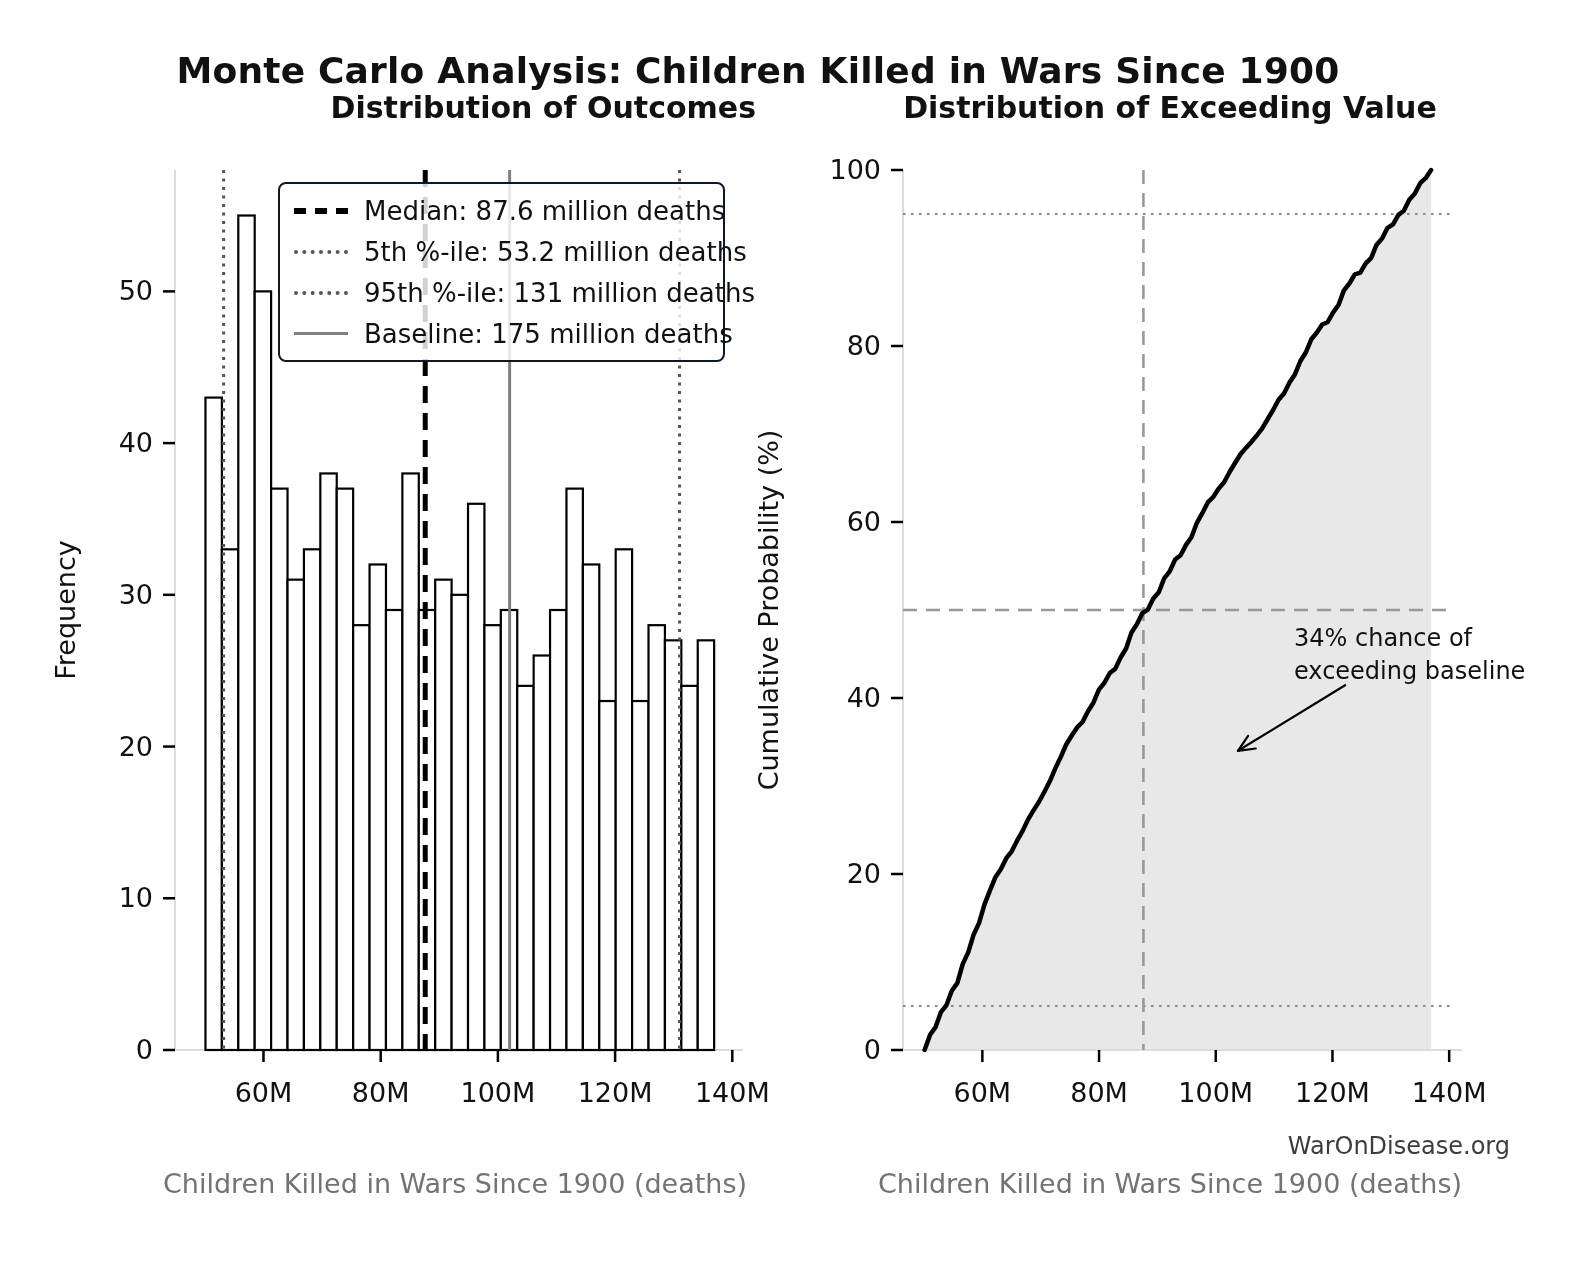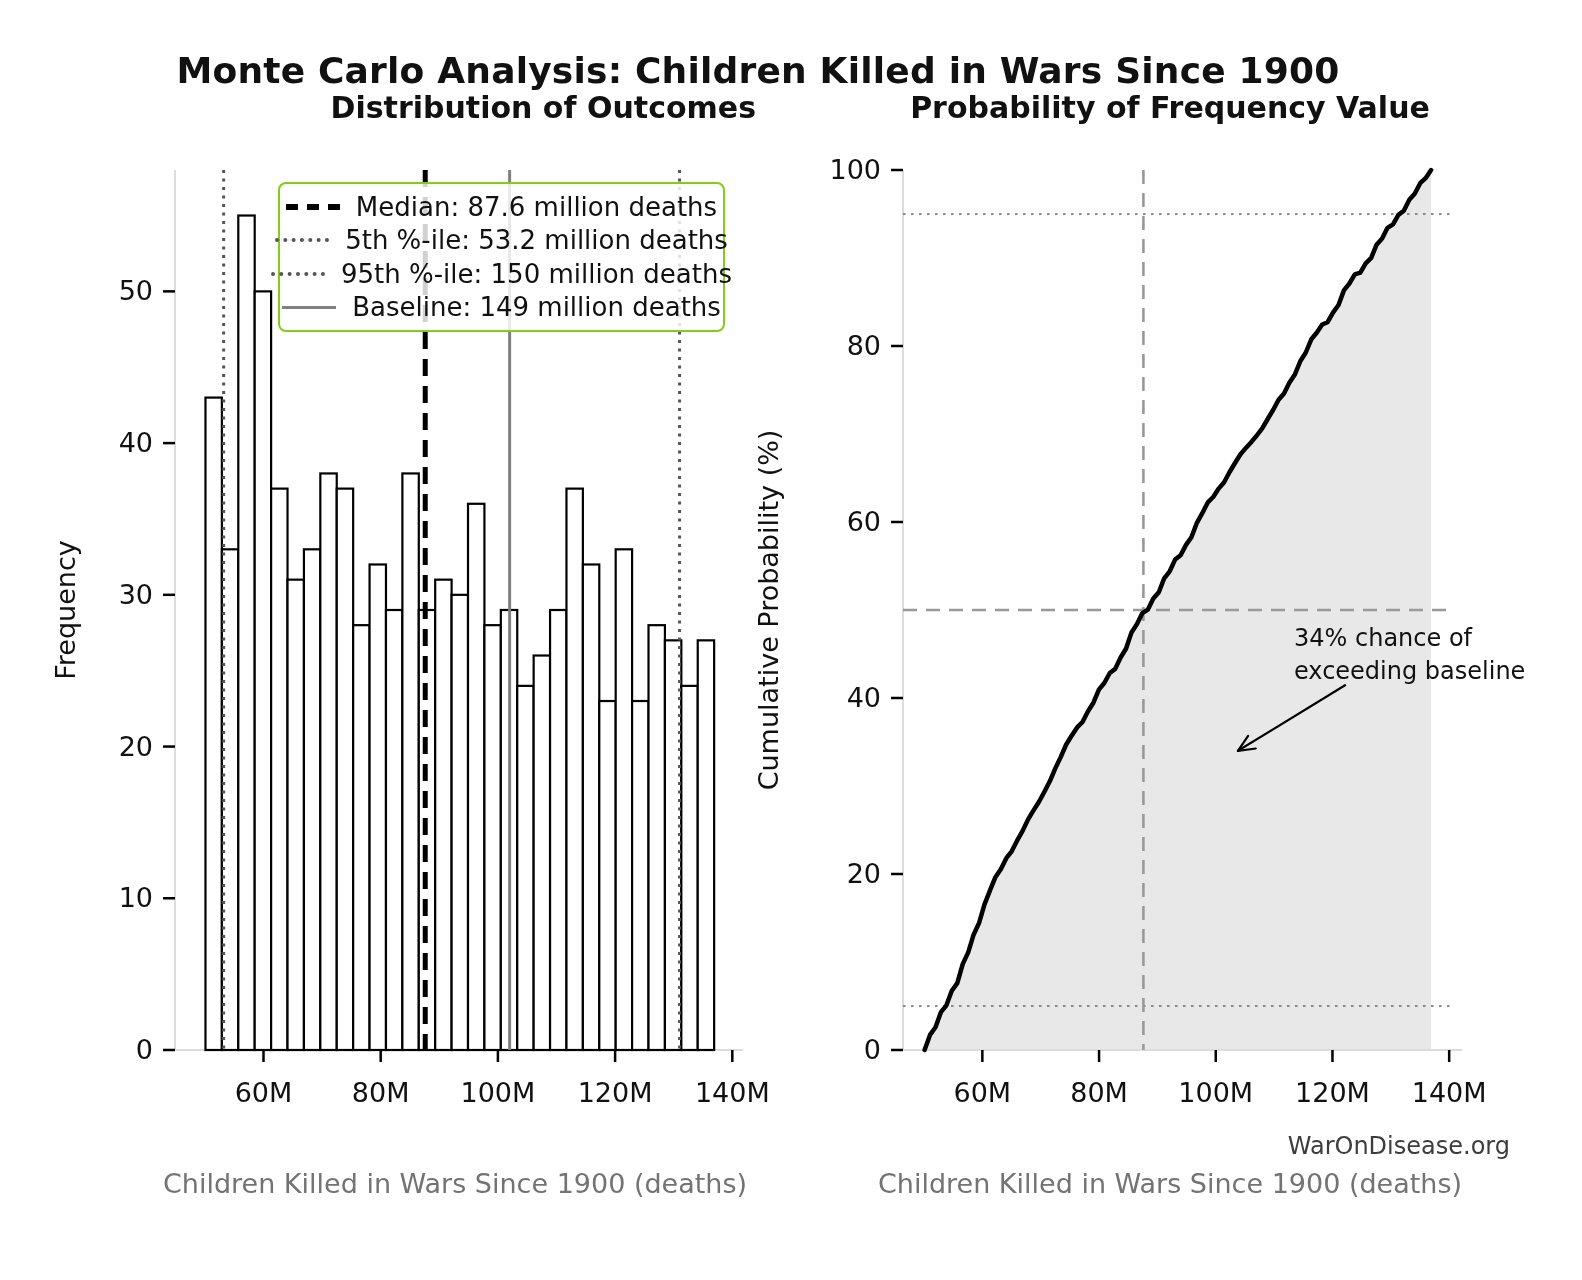--- a/index.html
+++ b/index.html
@@ -22,27 +22,26 @@
   .subplot-title.left{left:156px;text-align:right;}
   .subplot-title.right{left:870px;}
   .xaxis-label{
     position:absolute;top:1168px;width:600px;text-align:center;
     font-size:27px;color:#737373;
   }
   .xaxis-label.left{left:155px;}
   .xaxis-label.right{left:870px;}
   #plot-svg{position:absolute;left:0;top:0;}
   .legend{
-    position:absolute;left:278px;top:182px;width:447px;height:150px;
+    position:absolute;left:278px;top:182px;width:447px;height:180px;
     background:rgba(255,255,255,0.82);
-    border:2px solid #84cc16;border-radius:8px;
+    border:2px solid #0f172a;border-radius:8px;
     box-sizing:border-box;
     display:flex;flex-direction:column;justify-content:space-around;
     padding:6px 14px;
-    align-items:center;
   }
   .legend-row{display:flex;align-items:center;gap:16px;}
   .legend-marker{width:54px;height:0;flex:0 0 54px;}
   .lm-dashed-black{border-top:6px dashed #000000;}
   .lm-dotted-gray{border-top:4px dotted #555555;}
   .lm-solid-gray{border-top:3px solid #808080;}
   .legend-label{font-size:26px;color:#111;white-space:nowrap;}
   .annotation{
     position:absolute;left:1294px;top:622px;
     font-size:24px;line-height:33px;color:#111;
@@ -54,21 +53,21 @@
   }
 </style>
 </head>
 <body>
 
 <div class="figure">
 
   <div class="main-title">Monte Carlo Analysis: Children Killed in Wars Since 1900</div>
 
   <div class="subplot-title left">Distribution of Outcomes</div>
-  <div class="subplot-title right">Probability of Frequency Value</div>
+  <div class="subplot-title right">Distribution of Exceeding Value</div>
 
   <svg id="plot-svg" width="1582" height="1280">
     <text x="75" y="610" transform="rotate(-90 75 610)" text-anchor="middle" font-size="27" fill="#111">Frequency</text>
     <text x="778" y="610" transform="rotate(-90 778 610)" text-anchor="middle" font-size="27" fill="#111">Cumulative Probability (%)</text>
   <line x1="175" y1="170" x2="175" y2="1050" stroke="#dcdcdc" stroke-width="2"></line>
       <line x1="175" y1="1050" x2="743" y2="1050" stroke="#dcdcdc" stroke-width="2"></line>
       <rect x="205.47340980187698" y="397.58620689655174" width="16.408759124087567" height="652.4137931034483" fill="#ffffff" stroke="#000000" stroke-width="2.2"></rect>
       <rect x="221.88216892596455" y="549.3103448275862" width="16.408759124087567" height="500.68965517241384" fill="#ffffff" stroke="#000000" stroke-width="2.2"></rect>
       <rect x="238.29092805005217" y="215.51724137931035" width="16.408759124087567" height="834.4827586206897" fill="#ffffff" stroke="#000000" stroke-width="2.2"></rect>
       <rect x="254.69968717413974" y="291.3793103448277" width="16.408759124087567" height="758.6206896551723" fill="#ffffff" stroke="#000000" stroke-width="2.2"></rect>
@@ -164,25 +163,25 @@
       <div class="legend-row">
         <span class="legend-marker lm-dashed-black"></span>
         <span class="legend-label">Median: 87.6 million deaths</span>
       </div>
       <div class="legend-row">
         <span class="legend-marker lm-dotted-gray"></span>
         <span class="legend-label">5th %-ile: 53.2 million deaths</span>
       </div>
       <div class="legend-row">
         <span class="legend-marker lm-dotted-gray"></span>
-        <span class="legend-label">95th %-ile: 150 million deaths</span>
+        <span class="legend-label">95th %-ile: 131 million deaths</span>
       </div>
       <div class="legend-row">
         <span class="legend-marker lm-solid-gray"></span>
-        <span class="legend-label">Baseline: 149 million deaths</span>
+        <span class="legend-label">Baseline: 175 million deaths</span>
       </div>
     </div>
 
   <div class="annotation">
     <div>34% chance of</div>
     <div>exceeding baseline</div>
   </div>
 
   <div class="xaxis-label left">Children Killed in Wars Since 1900 (deaths)</div>
   <div class="xaxis-label right">Children Killed in Wars Since 1900 (deaths)</div>

